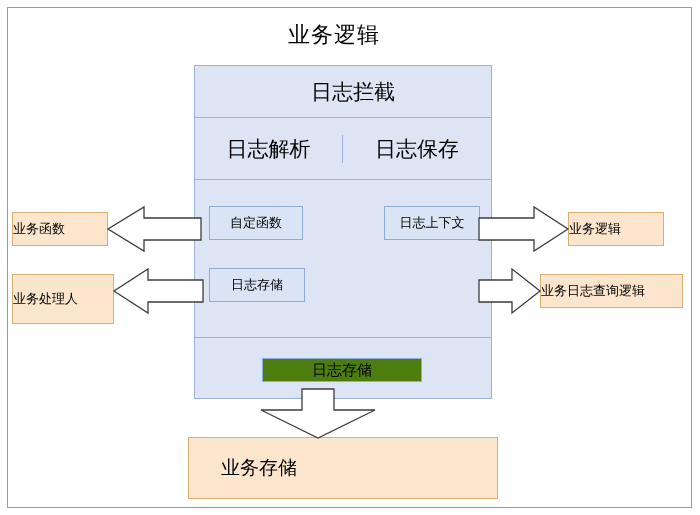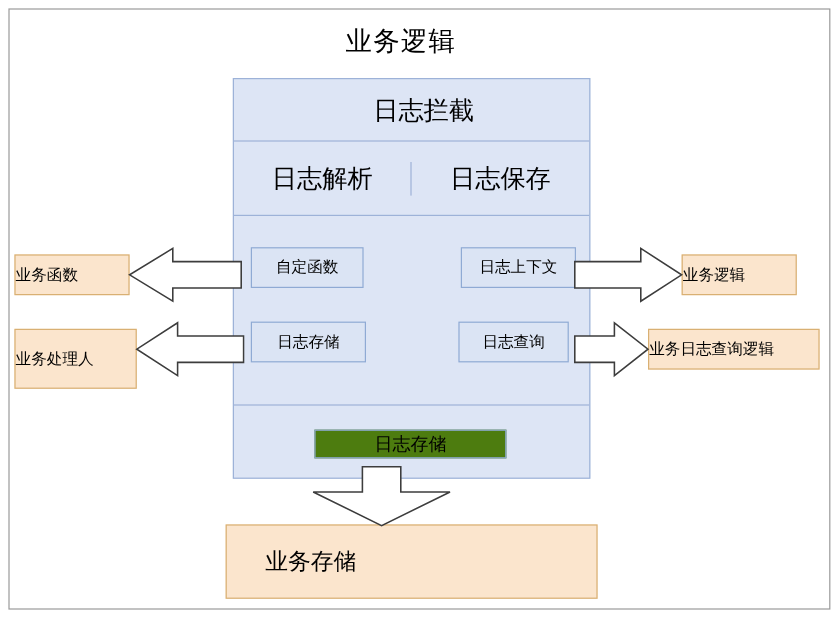--- a/index.html
+++ b/index.html
@@ -188,23 +188,20 @@
     <div class="band band-middle">
       <div class="chip chip-custom-fn">
         <span>自定函数</span>
       </div>
       <div class="chip chip-log-ctx">
         <span>日志上下文</span>
       </div>
       <div class="chip chip-def-handler">
         <span>日志存储</span>
       </div>
-      <div class="chip chip-log-query">
-        <span>日志查询</span>
-      </div>
     </div>
 
     <div class="band band-storage">
       <div class="chip-log-store">
         <span>日志存储</span>
       </div>
     </div>
   </div>
 
   <div class="ext-box ext-biz-fn">

